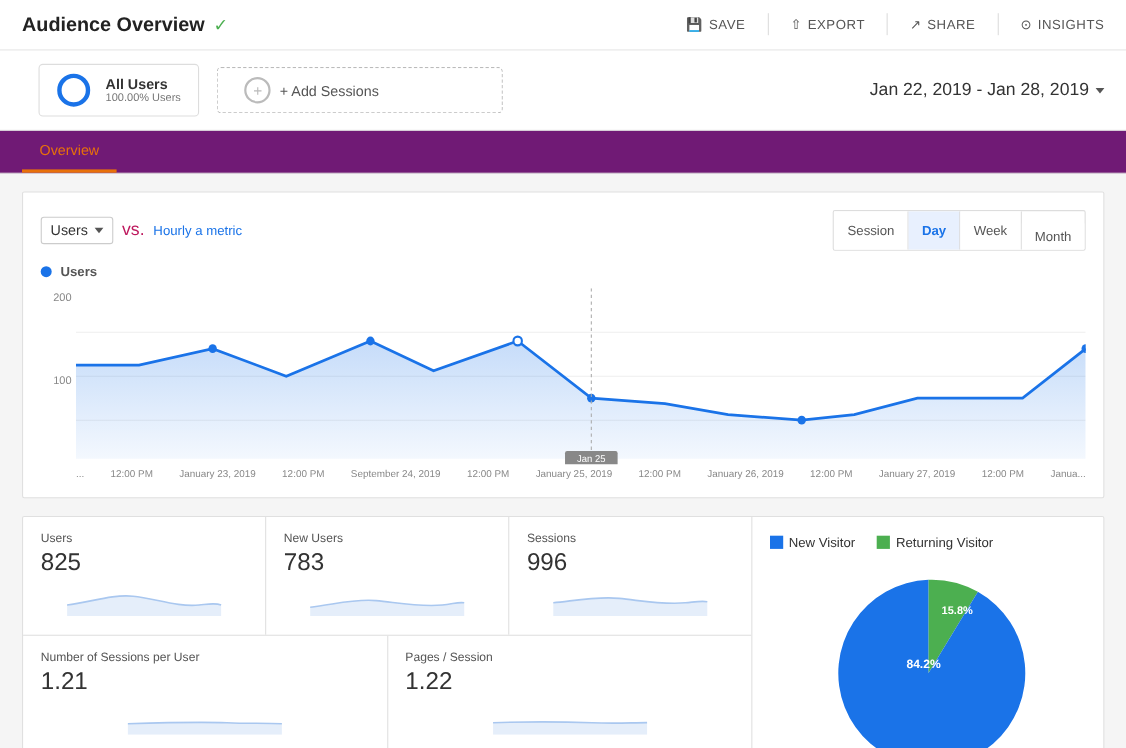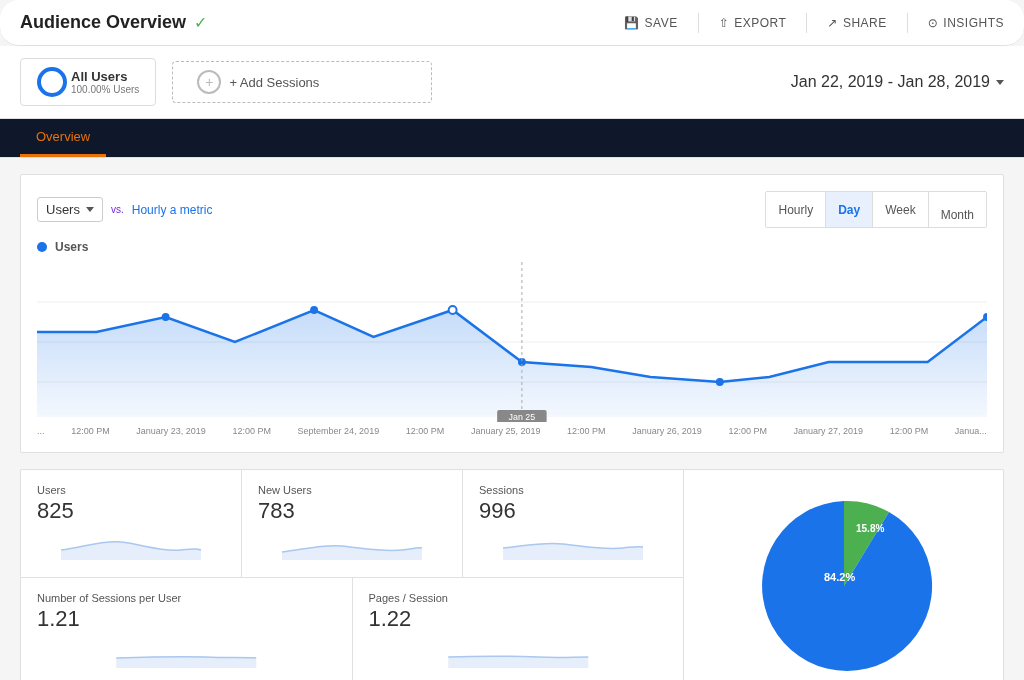--- a/index.html
+++ b/index.html
@@ -2,51 +2,50 @@
 <html><head>
   <meta charset="utf-8">
   <style>
     * { box-sizing: border-box; margin: 0; padding: 0; }
     body { font-family: Arial, sans-serif; background: #f5f5f5; font-size: 13px; color: #333; }
     
     .header {
       background: #fff;
       padding: 12px 20px;
       display: flex;
-      align-items: flex-end;
+      align-items: flex-start;
       justify-content: space-between;
       border-bottom: 1px solid #e0e0e0;
-      border-radius: 19px;
     }
     .header-left { display: flex; align-items: center; gap: 8px; }
     .header-title { font-size: 18px; font-weight: 600; color: #222; }
     .check-icon { color: #4CAF50; font-size: 16px; }
     .header-actions { display: flex; align-items: center; gap: 20px; }
     .header-action { display: flex; align-items: center; gap: 5px; color: #555; font-size: 12px; cursor: pointer; font-weight: 500; letter-spacing: 0.5px; }
     .header-divider { width: 1px; height: 20px; background: #ddd; }
 
     .segment-bar {
       background: #fff;
       padding: 12px 20px;
       display: flex;
       align-items: center;
       justify-content: space-between;
       border-bottom: 1px solid #e0e0e0;
     }
     .segment-left { display: flex; align-items: center; gap: 16px; }
-    .all-users-segment { display: flex; align-items: center; gap: 4px; border: 1px solid #ddd; border-radius: 4px; padding: 8px 16px; background: #fff; }
+    .all-users-segment { display: flex; align-items: center; gap: 14px; border: 1px solid #ddd; border-radius: 4px; padding: 8px 16px; background: #fff; margin-left: 15px; }
     .segment-circle { width: 30px; height: 30px; border-radius: 50%; border: 4px solid #1a73e8; background: transparent; }
     .segment-name { font-size: 13px; font-weight: 600; color: #333; }
     .segment-pct { font-size: 10px; color: #777; }
     .add-segment { display: flex; align-items: center; gap: 8px; border: 1px dashed #bbb; border-radius: 4px; padding: 8px 24px; color: #555; cursor: pointer; background: #fff; min-width: 260px; }
     .add-segment-circle { width: 24px; height: 24px; border-radius: 50%; border: 2px solid #bbb; display: flex; align-items: center; justify-content: center; color: #bbb; font-size: 14px; }
     .date-range { font-size: 16px; color: #333; display: flex; align-items: center; gap: 4px; cursor: pointer; font-weight: 500; }
 
     .tabs-bar {
-      background: #0f172a;
+      background: #701a75;
       padding: 0 20px;
       border-bottom: 1px solid #e0e0e0;
     }
     .tab {
       display: inline-block;
       padding: 10px 16px;
       font-size: 13px;
       cursor: pointer;
       border-bottom: 3px solid transparent;
       color: #555;
@@ -74,21 +73,21 @@
       display: flex;
       align-items: center;
       gap: 4px;
       border: 1px solid #ccc;
       border-radius: 3px;
       padding: 4px 8px;
       cursor: pointer;
       font-size: 13px;
       background: #fff;
     }
-    .vs-text { color: #6d28d9; font-size: 10px; text-align: center; }
+    .vs-text { color: #be185d; font-size: 16px; text-align: center; }
     .select-metric { color: #1a73e8; font-size: 12px; cursor: pointer; }
     .time-buttons { display: flex; border: 1px solid #ddd; border-radius: 2px; overflow: hidden; }
     .time-btn {
       padding: 5px 12px;
       font-size: 12px;
       cursor: pointer;
       background: #fff;
       border: none;
       border-right: 1px solid #ddd;
       color: #555;
@@ -196,33 +195,38 @@
     <div class="chart-controls">
       <div class="metric-selector">
         <div class="metric-dropdown">
           <span>Users</span>
           <span class="chevron-down"></span>
         </div>
         <span class="vs-text">vs.</span>
         <span class="select-metric">Hourly a metric</span>
       </div>
       <div class="time-buttons">
-        <button class="time-btn">Hourly</button>
+        <button class="time-btn">Session</button>
         <button class="time-btn active">Day</button>
         <button class="time-btn">Week</button>
         <button class="time-btn">Month</button>
       </div>
     </div>
 
     <div class="chart-legend">
       <div class="legend-dot"></div>
       <span class="legend-label">Users</span>
     </div>
 
     <div style="display:flex; align-items:stretch;">
+      <div style="width:32px; display:flex; flex-direction:column; justify-content:space-between; align-items:flex-end; padding-right:4px; font-size:10px; color:#888; padding-bottom:20px; padding-top:4px;">
+        <span>200</span>
+        <span>100</span>
+        <span></span>
+      </div>
       <div style="flex:1;">
         <div class="chart-container">
           <svg viewBox="0 0 960 160" preserveAspectRatio="none" xmlns="http://www.w3.org/2000/svg">
             <defs>
               <linearGradient id="chartGrad" x1="0" y1="0" x2="0" y2="1">
                 <stop offset="0%" stop-color="#1a73e8" stop-opacity="0.25"></stop>
                 <stop offset="100%" stop-color="#1a73e8" stop-opacity="0.05"></stop>
               </linearGradient>
             </defs>
 
@@ -325,20 +329,30 @@
         <div class="stat-cell">
           
           
           
         </div>
         <div class="stat-cell"></div>
       </div>
     </div>
 
     <div class="pie-panel">
+      <div class="pie-legend">
+        <div class="pie-legend-item">
+          <div class="pie-legend-dot" style="background:#1a73e8;"></div>
+          <span>New Visitor</span>
+        </div>
+        <div class="pie-legend-item">
+          <div class="pie-legend-dot" style="background:#4CAF50;"></div>
+          <span>Returning Visitor</span>
+        </div>
+      </div>
       <div class="pie-chart-container">
         <svg viewBox="0 0 200 200" xmlns="http://www.w3.org/2000/svg">
 
           <path d="M100,100 L100,15 A85,85 0 0,1 145,26 Z" fill="#4CAF50"></path>
 
           <path d="M100,100 L145,26 A85,85 0 1,1 100,15 Z" fill="#1a73e8"></path>
 
           <text x="80" y="95" font-size="11" fill="white" font-weight="bold">84.2%</text>
           <text x="112" y="46" font-size="10" fill="white" font-weight="bold">15.8%</text>
         </svg>

